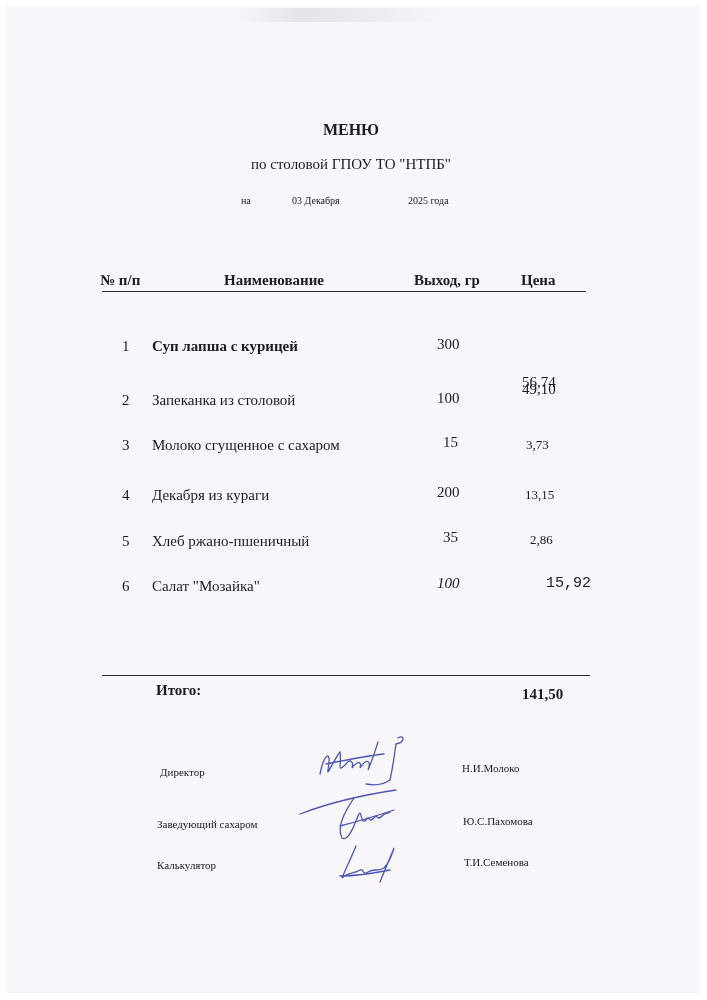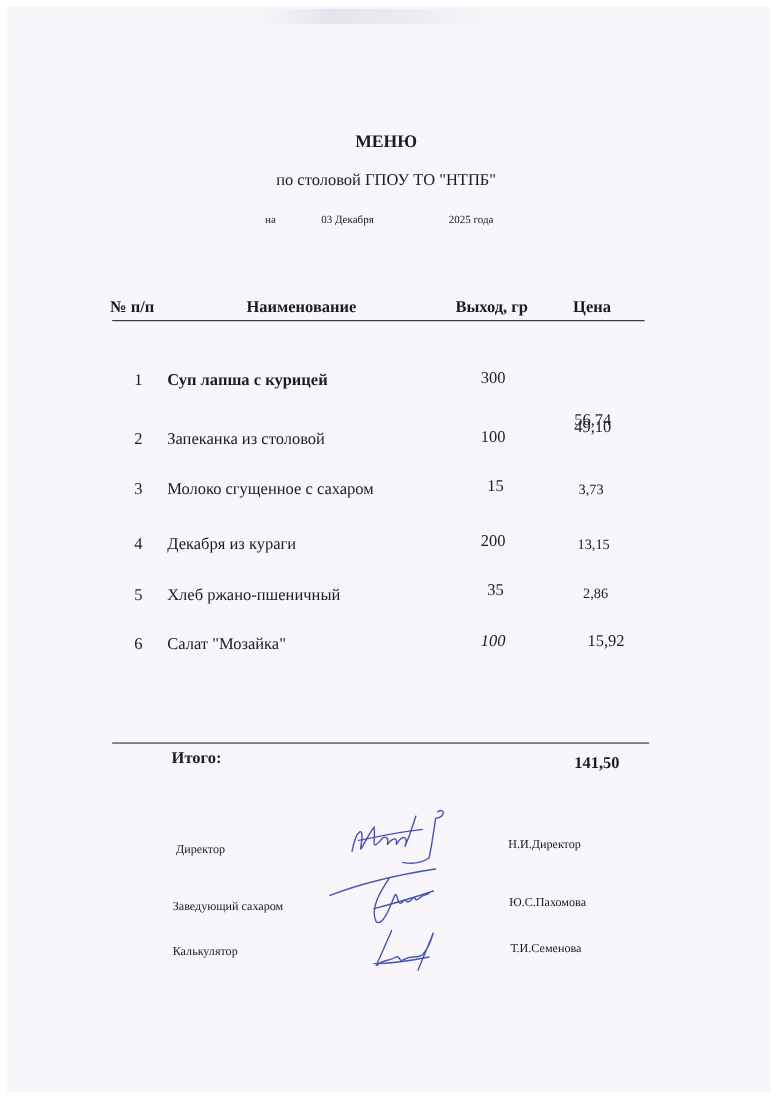--- a/index.html
+++ b/index.html
@@ -102,30 +102,30 @@
   <div>
     <div class="cell" style="left:116px; top:527px;">5</div>
     <div class="cell" style="left:146px; top:527px;">Хлеб ржано-пшеничный</div>
     <div class="cell" style="left:437px; top:523px;">35</div>
     <div class="cell small" style="left:524px; top:526px;">2,86</div>
   </div>
   <div>
     <div class="cell" style="left:116px; top:572px;">6</div>
     <div class="cell" style="left:146px; top:572px;">Салат "Мозайка"</div>
     <div class="cell" style="left:431px; top:569px;font-style:italic;">100</div>
-    <div class="cell" style="left:528px; top:569px;">15,92</div>
+    <div class="cell" style="left:540px; top:569px;font-family:Liberation Mono, monospace;">15,92</div>
   </div>
 
   <div class="rule" style="left:96px; top:669px; width:488px;"></div>
   <div class="cell total" style="left:150px; top:676px;">Итого:</div>
   <div class="cell total" style="left:516px; top:680px;">141,50</div>
 
   <div>
     <div class="sig-label" style="left:154px; top:760px;">Директор</div>
-    <div class="sig-name" style="left:456px; top:756px;">Н.И.Директор</div>
+    <div class="sig-name" style="left:456px; top:756px;">Н.И.Молоко</div>
   </div>
   <div>
     <div class="sig-label" style="left:151px; top:812px;">Заведующий сахаром</div>
     <div class="sig-name" style="left:457px; top:809px;">Ю.С.Пахомова</div>
   </div>
   <div>
     <div class="sig-label" style="left:151px; top:853px;">Калькулятор</div>
     <div class="sig-name" style="left:458px; top:850px;">Т.И.Семенова</div>
   </div>
 

